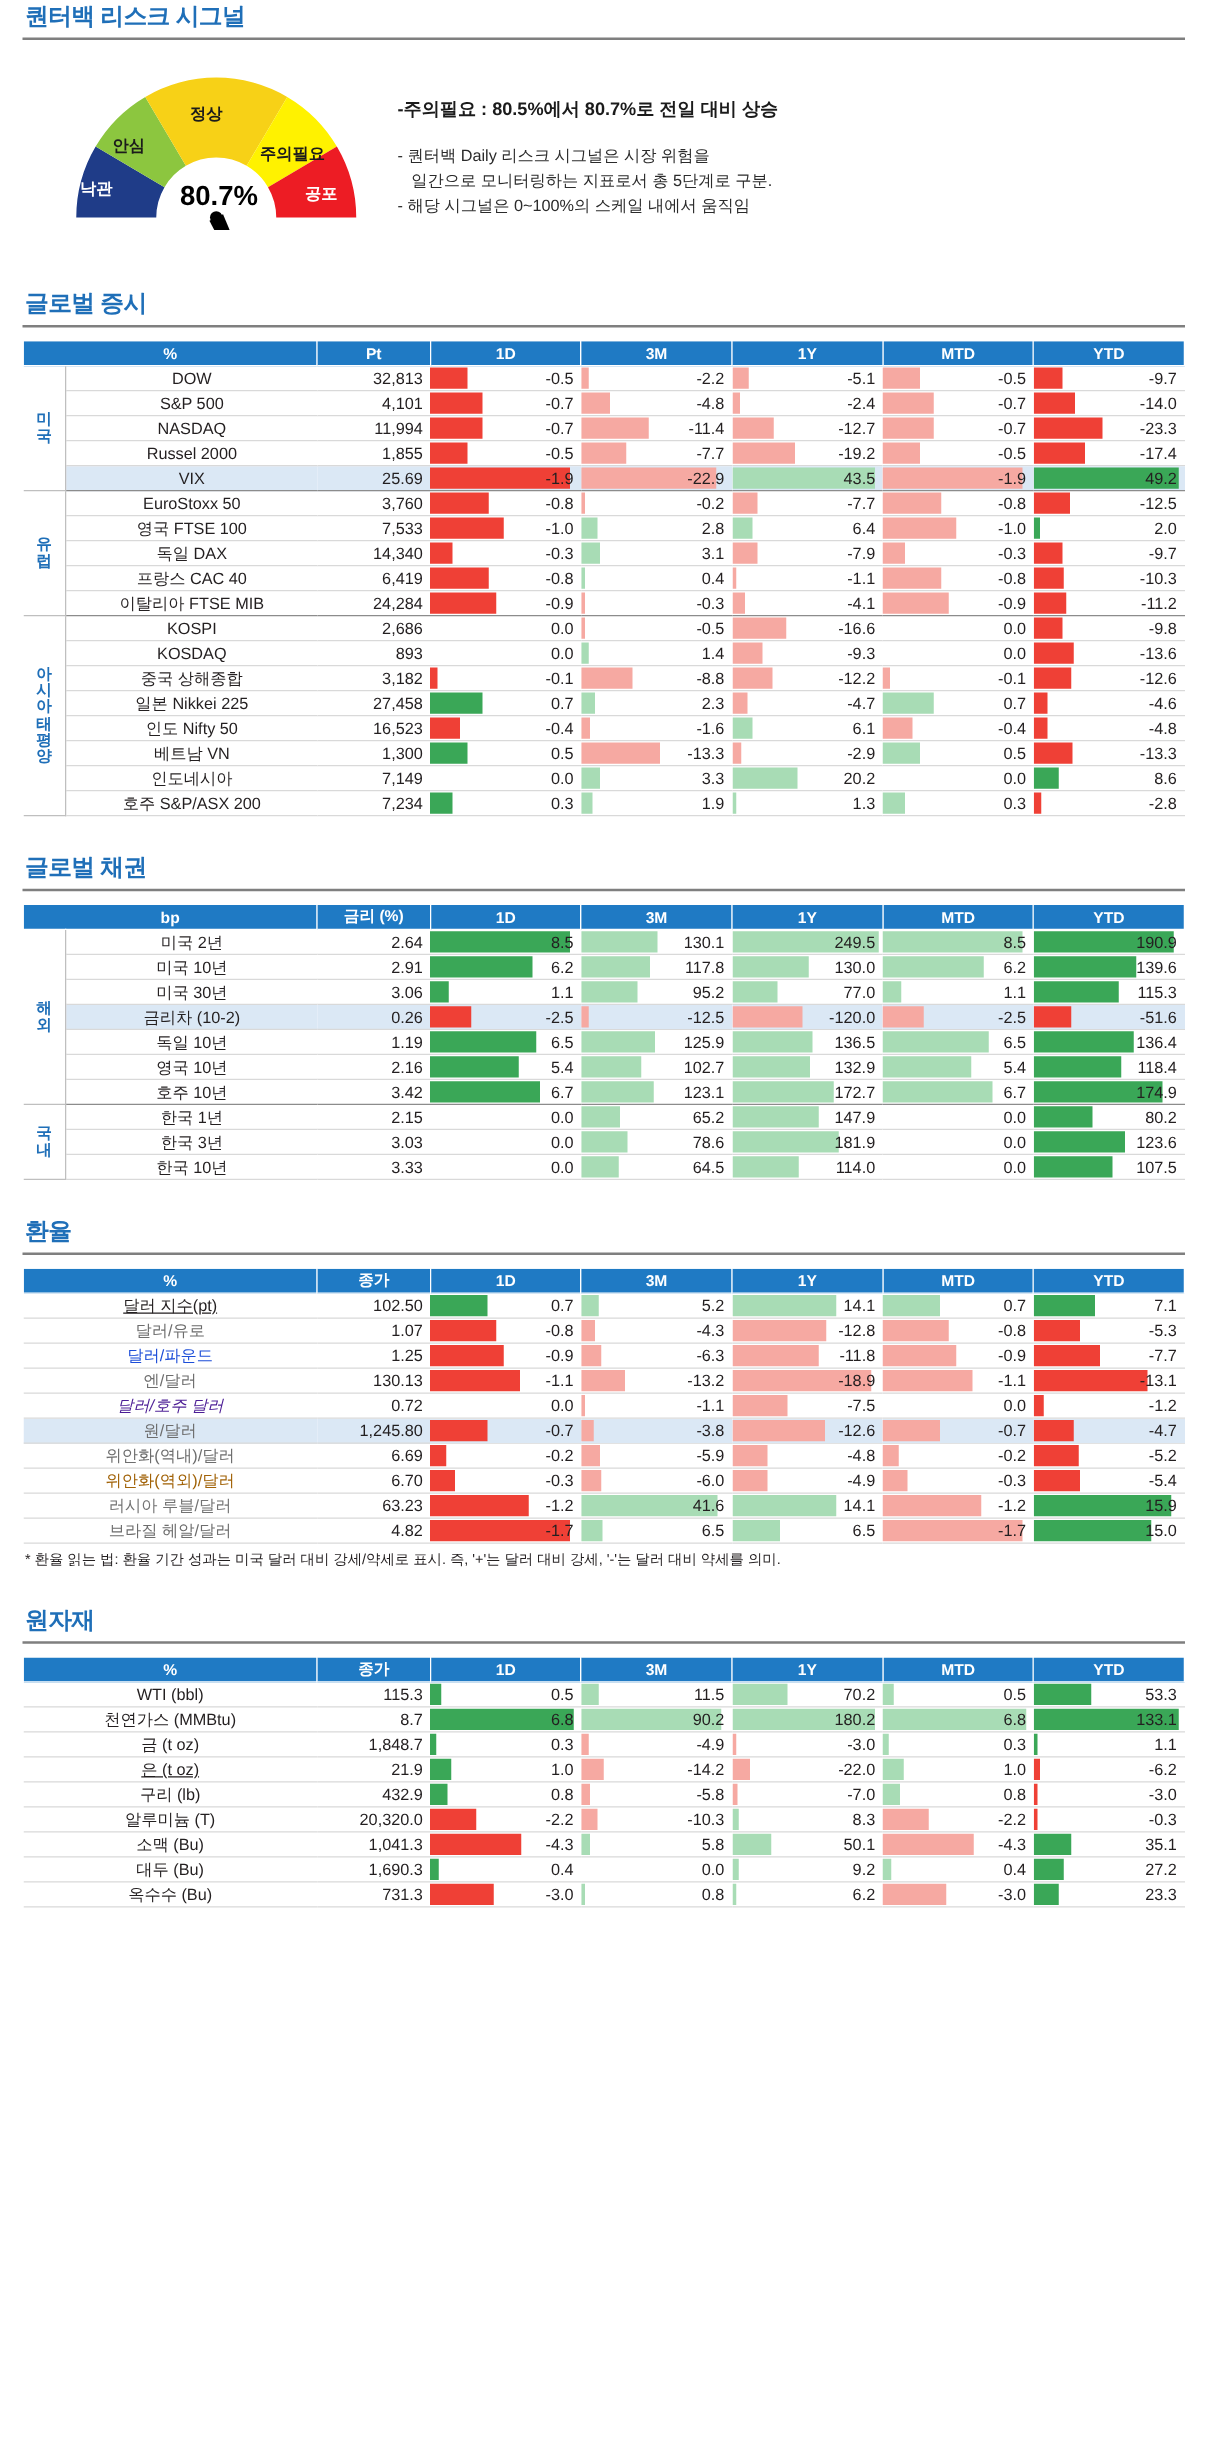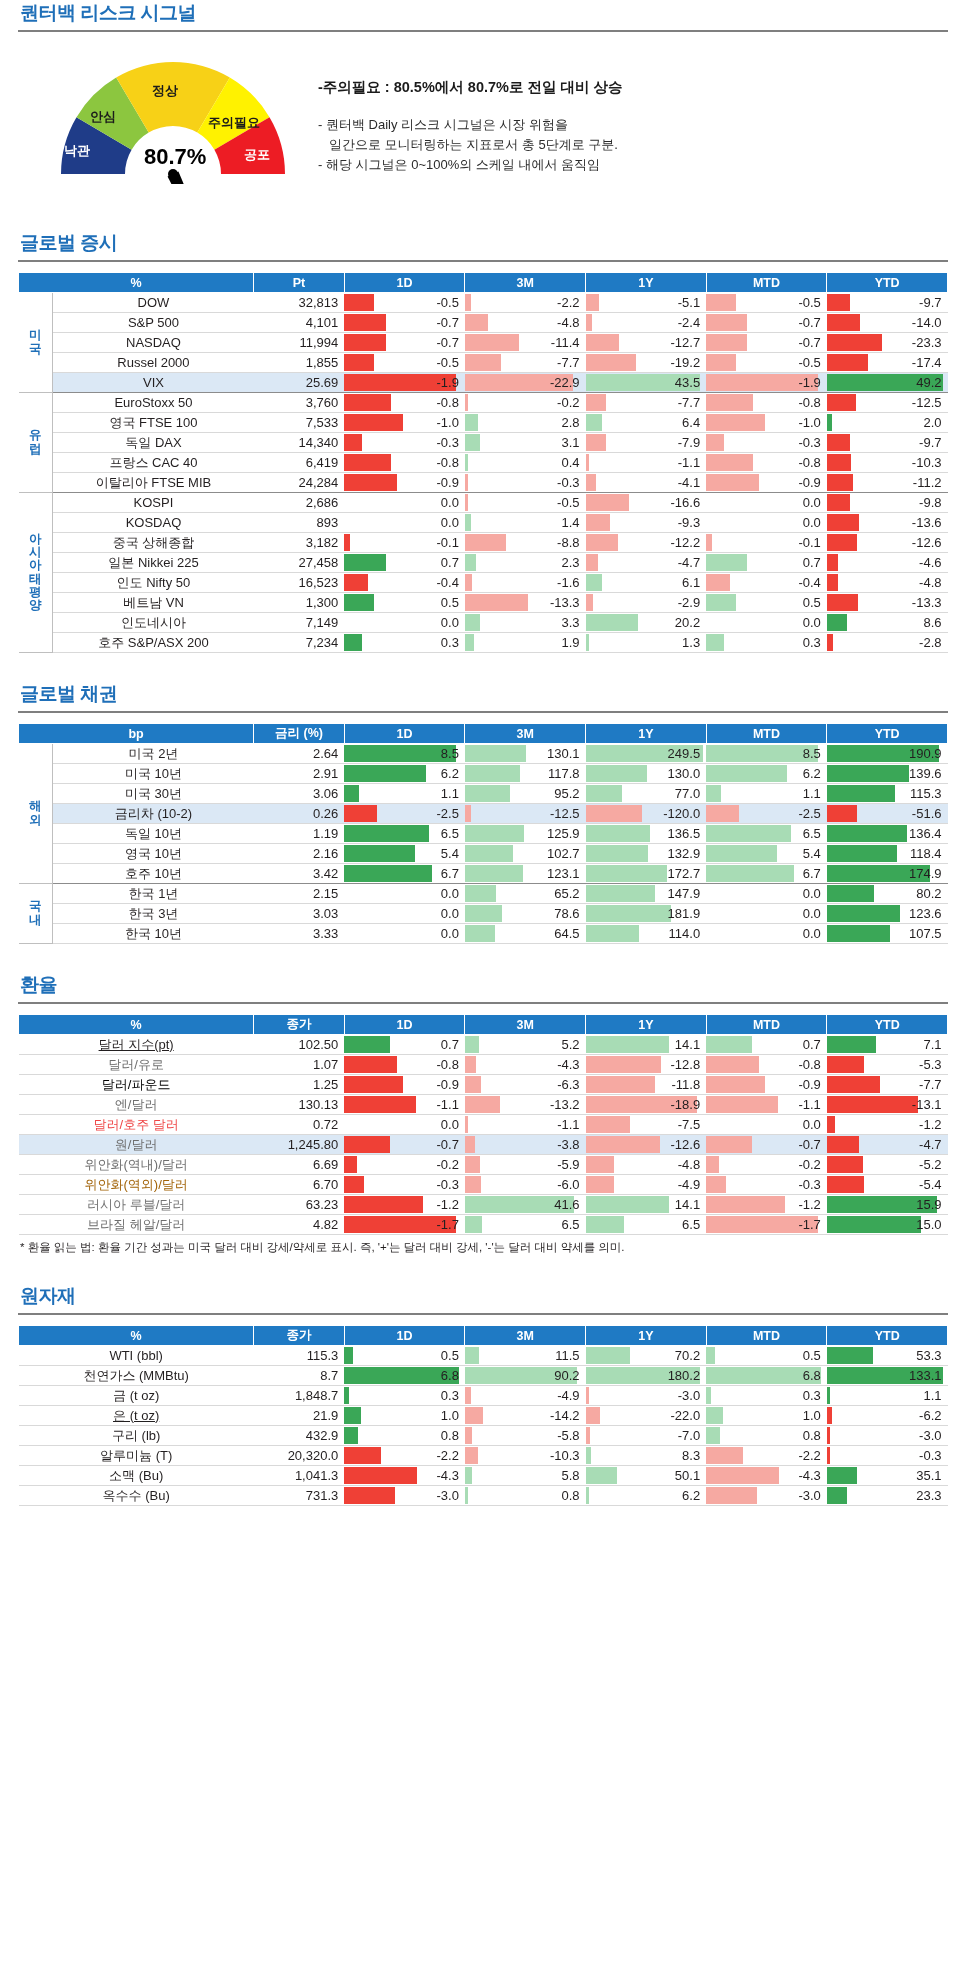--- a/index.html
+++ b/index.html
@@ -468,39 +468,39 @@
         <tr>
           <td class="name" style="width: 234px; color: rgb(109, 109, 109);">달러/유로</td>
           <td class="num">1.07</td>
           <td class="barcell"><div class="bar red" style="width: 52.4444px; left: 0px;"></div><span class="v">-0.8</span></td>
           <td class="barcell"><div class="bar redl" style="width: 11.2756px; left: 0px;"></div><span class="v">-4.3</span></td>
           <td class="barcell"><div class="bar redl" style="width: 75.52px; left: 0px;"></div><span class="v">-12.8</span></td>
           <td class="barcell"><div class="bar redl" style="width: 52.4444px; left: 0px;"></div><span class="v">-0.8</span></td>
           <td class="barcell"><div class="bar red" style="width: 36.7882px; left: 0px;"></div><span class="v">-5.3</span></td>
         </tr>
         <tr>
-          <td class="name" style="width: 234px; color: #000000; text-align: center;">달러/파운드</td>
+          <td class="name" style="width: 234px; color: #1d4ed8; text-align: center;">달러/파운드</td>
           <td class="num">1.25</td>
           <td class="barcell"><div class="bar red" style="width: 59px; left: 0px;"></div><span class="v">-0.9</span></td>
           <td class="barcell"><div class="bar redl" style="width: 16.52px; left: 0px;"></div><span class="v">-6.3</span></td>
           <td class="barcell"><div class="bar redl" style="width: 69.62px; left: 0px;"></div><span class="v">-11.8</span></td>
           <td class="barcell"><div class="bar redl" style="width: 59px; left: 0px;"></div><span class="v">-0.9</span></td>
           <td class="barcell"><div class="bar red" style="width: 53.4471px; left: 0px;"></div><span class="v">-7.7</span></td>
         </tr>
         <tr>
           <td class="name" style="width: 234px; color: rgb(109, 109, 109);">엔/달러</td>
           <td class="num">130.13</td>
           <td class="barcell"><div class="bar red" style="width: 72.1111px; left: 0px;"></div><span class="v">-1.1</span></td>
           <td class="barcell"><div class="bar redl" style="width: 34.6133px; left: 0px;"></div><span class="v">-13.2</span></td>
           <td class="barcell"><div class="bar redl" style="width: 111.51px; left: 0px;"></div><span class="v">-18.9</span></td>
           <td class="barcell"><div class="bar redl" style="width: 72.1111px; left: 0px;"></div><span class="v">-1.1</span></td>
           <td class="barcell"><div class="bar red" style="width: 90.9294px; left: 0px;"></div><span class="v">-13.1</span></td>
         </tr>
         <tr>
-          <td class="name" style="width: 234px; color: #ef4444;">달러/호주 달러</td>
+          <td class="name" style="width: 234px; color: #4c1d95; font-style: italic;">달러/호주 달러</td>
           <td class="num">0.72</td>
           <td class="barcell"><span class="v">0.0</span></td>
           <td class="barcell"><div class="bar redl" style="width: 3px; left: 0px;"></div><span class="v">-1.1</span></td>
           <td class="barcell"><div class="bar redl" style="width: 44.25px; left: 0px;"></div><span class="v">-7.5</span></td>
           <td class="barcell"><span class="v">0.0</span></td>
           <td class="barcell"><div class="bar red" style="width: 8.32941px; left: 0px;"></div><span class="v">-1.2</span></td>
         </tr>
         <tr class="hl">
           <td class="name" style="width: 234px; color: rgb(109, 109, 109);">원/달러</td>
           <td class="num">1,245.80</td>
@@ -624,20 +624,29 @@
         <tr>
           <td class="name" style="width: 234px;">소맥 (Bu)</td>
           <td class="num">1,041.3</td>
           <td class="barcell"><div class="bar red" style="width: 72.4857px; left: 0px;"></div><span class="v">-4.3</span></td>
           <td class="barcell"><div class="bar grnl" style="width: 7.20421px; left: 0px;"></div><span class="v">5.8</span></td>
           <td class="barcell"><div class="bar grnl" style="width: 31.9557px; left: 0px;"></div><span class="v">50.1</span></td>
           <td class="barcell"><div class="bar redl" style="width: 72.4857px; left: 0px;"></div><span class="v">-4.3</span></td>
           <td class="barcell"><div class="bar grn" style="width: 30.68px; left: 0px;"></div><span class="v">35.1</span></td>
         </tr>
         <tr>
+          <td class="name" style="width: 234px;">대두 (Bu)</td>
+          <td class="num">1,690.3</td>
+          <td class="barcell"><div class="bar grn" style="width: 6.74286px; left: 0px;"></div><span class="v">0.4</span></td>
+          <td class="barcell"><span class="v">0.0</span></td>
+          <td class="barcell"><div class="bar grnl" style="width: 5.86811px; left: 0px;"></div><span class="v">9.2</span></td>
+          <td class="barcell"><div class="bar grnl" style="width: 6.74286px; left: 0px;"></div><span class="v">0.4</span></td>
+          <td class="barcell"><div class="bar grn" style="width: 23.7748px; left: 0px;"></div><span class="v">27.2</span></td>
+        </tr>
+        <tr>
           <td class="name" style="width: 234px;">옥수수 (Bu)</td>
           <td class="num">731.3</td>
           <td class="barcell"><div class="bar red" style="width: 50.5714px; left: 0px;"></div><span class="v">-3.0</span></td>
           <td class="barcell"><div class="bar grnl" style="width: 3px; left: 0px;"></div><span class="v">0.8</span></td>
           <td class="barcell"><div class="bar grnl" style="width: 3.95459px; left: 0px;"></div><span class="v">6.2</span></td>
           <td class="barcell"><div class="bar redl" style="width: 50.5714px; left: 0px;"></div><span class="v">-3.0</span></td>
           <td class="barcell"><div class="bar grn" style="width: 20.3659px; left: 0px;"></div><span class="v">23.3</span></td>
         </tr>
       </tbody>
   </table>

